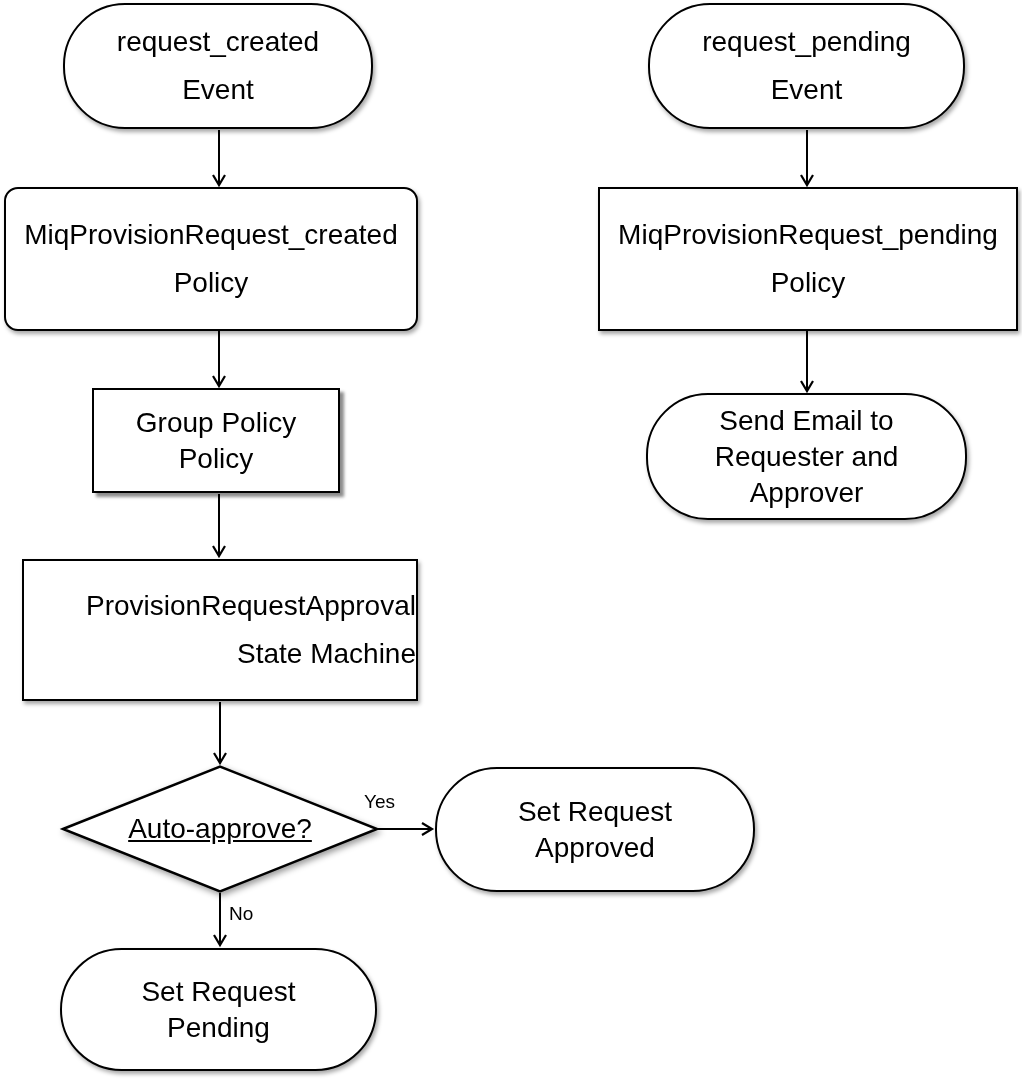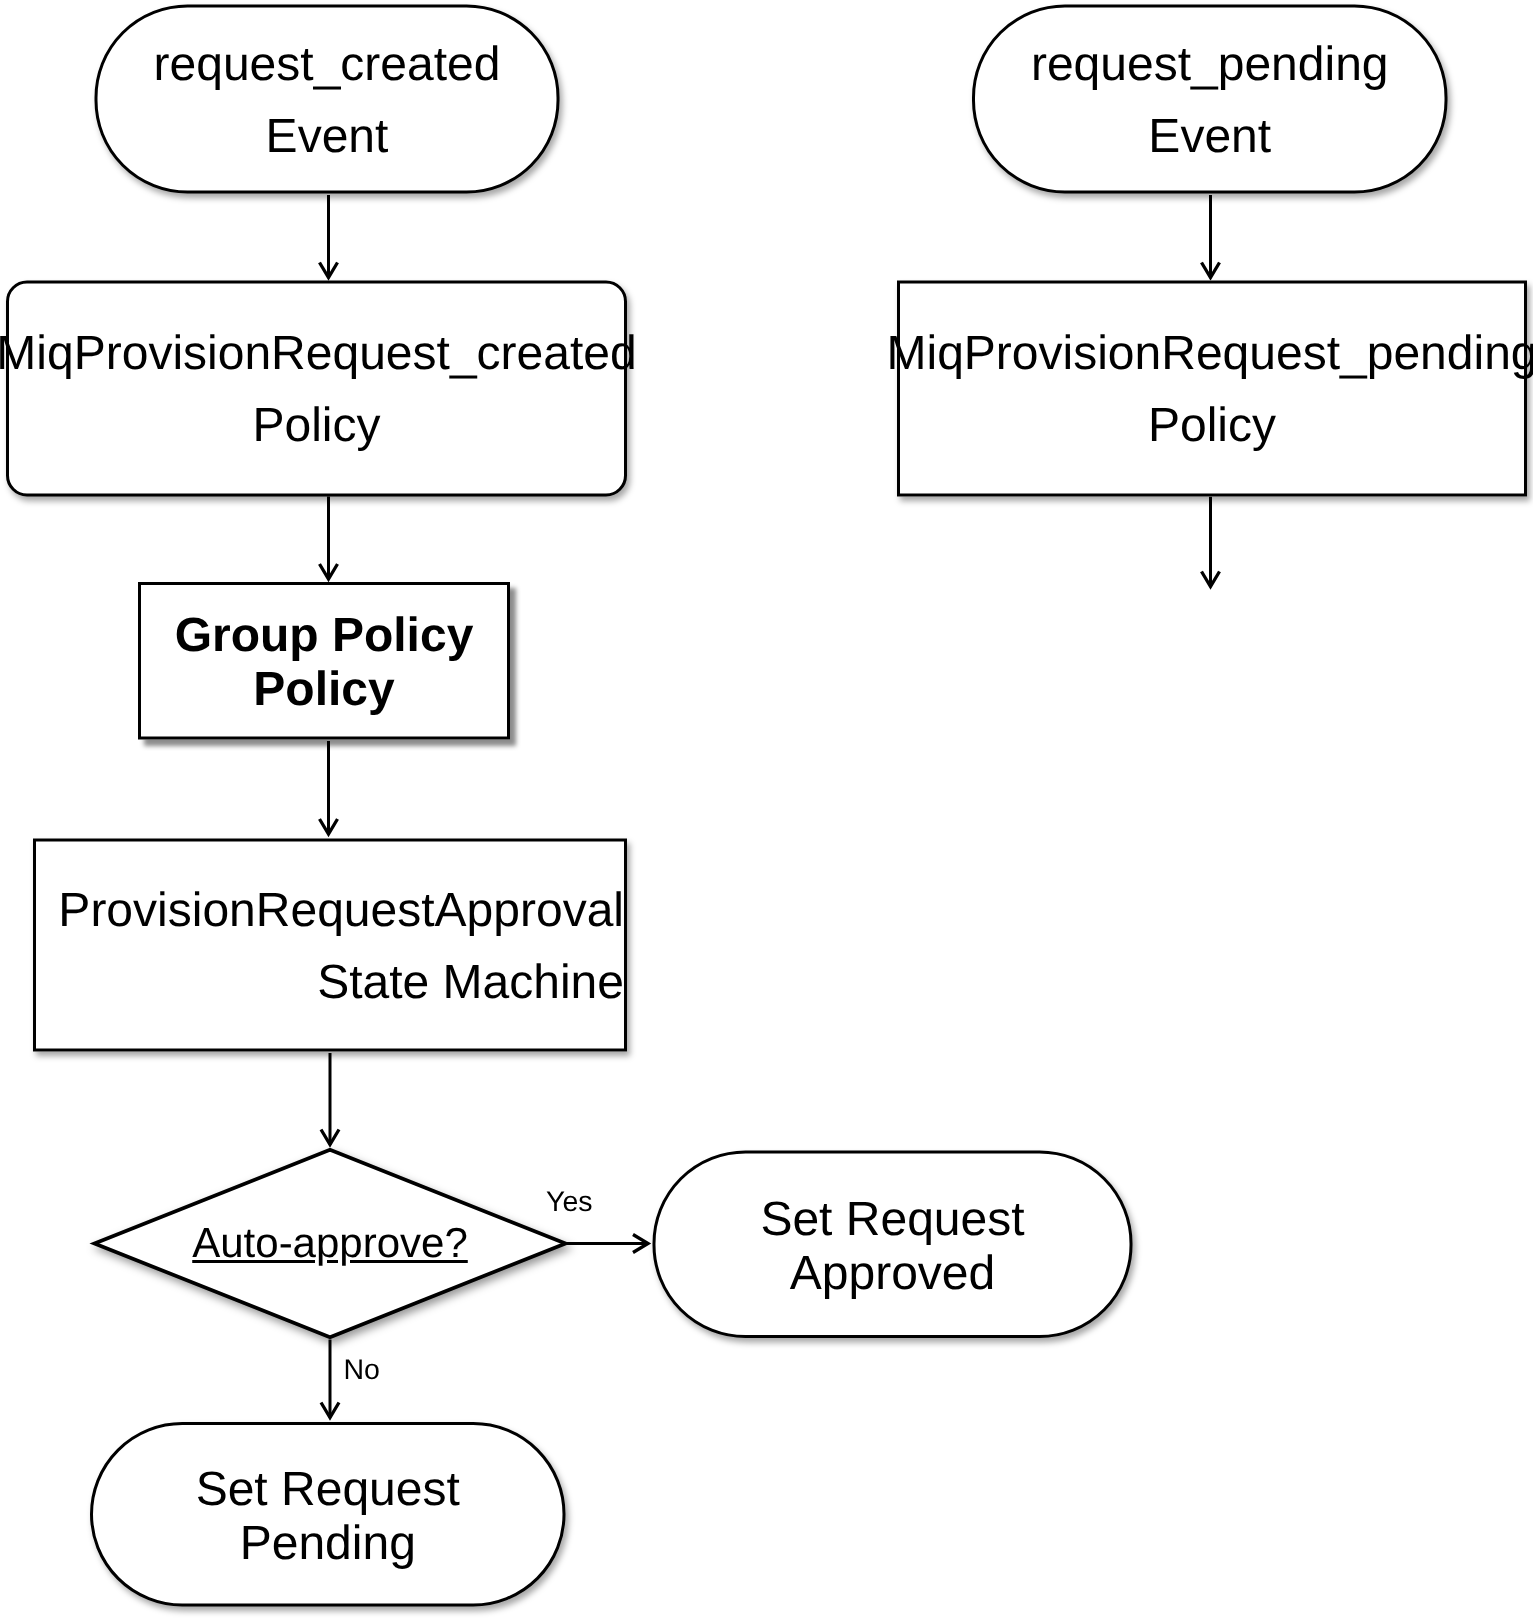--- a/index.html
+++ b/index.html
@@ -26,33 +26,33 @@
   .node {
     position: absolute;
     box-sizing: border-box;
     background: #ffffff;
     border: 2px solid #000000;
     display: flex;
     flex-direction: column;
     align-items: center;
     justify-content: center;
     text-align: center;
-    font-size: 32px;
+    font-size: 28px;
     z-index: 2;
     box-shadow: 2px 3px 4px rgba(0,0,0,0.35);
   }
   .stadium { border-radius: 62px; }
   .spaced .line { line-height: 48px; }
   .compact .line { line-height: 36px; }
   .shadow-strong { box-shadow: 4px 4px 3px rgba(0,0,0,0.45); }
 
   
   #node-request-created-event   { left: 63px;  top: 3px;   width: 310px; height: 126px; }
   #node-miq-created-policy      { left: 4px;   top: 187px; width: 414px; height: 144px; border-radius: 14px; }
-  #node-group-policy-lookup     { left: 92px;  top: 388px; width: 248px; height: 105px; font-weight: bold; }
+  #node-group-policy-lookup     { left: 92px;  top: 388px; width: 248px; height: 105px; }
   #node-state-machine           { left: 22px;  top: 559px; width: 396px; height: 142px; align-items: flex-end; }
   #node-set-request-approved    { left: 435px; top: 767px; width: 320px; height: 125px; }
   #node-set-request-pending     { left: 60px;  top: 948px; width: 317px; height: 123px; }
   #node-request-pending-event   { left: 648px; top: 3px;   width: 317px; height: 126px; }
   #node-miq-pending-policy      { left: 598px; top: 187px; width: 420px; height: 144px; }
   #node-send-email              { left: 646px; top: 393px; width: 321px; height: 127px; }
 
   .decision-label {
     position: absolute;
     left: 63px; top: 766px;
@@ -140,14 +140,19 @@
   <div class="node stadium spaced" id="node-request-pending-event">
     <div class="line">request_pending</div>
     <div class="line">Event</div>
   </div>
 
   <div class="node spaced" id="node-miq-pending-policy">
     <div class="line">MiqProvisionRequest_pending</div>
     <div class="line">Policy</div>
   </div>
 
+  <div class="node stadium compact" id="node-send-email">
+    <div class="line">Send Email to</div>
+    <div class="line">Requester and</div>
+    <div class="line">Approver</div>
+  </div>
 
 </div>
 
 </body></html>

